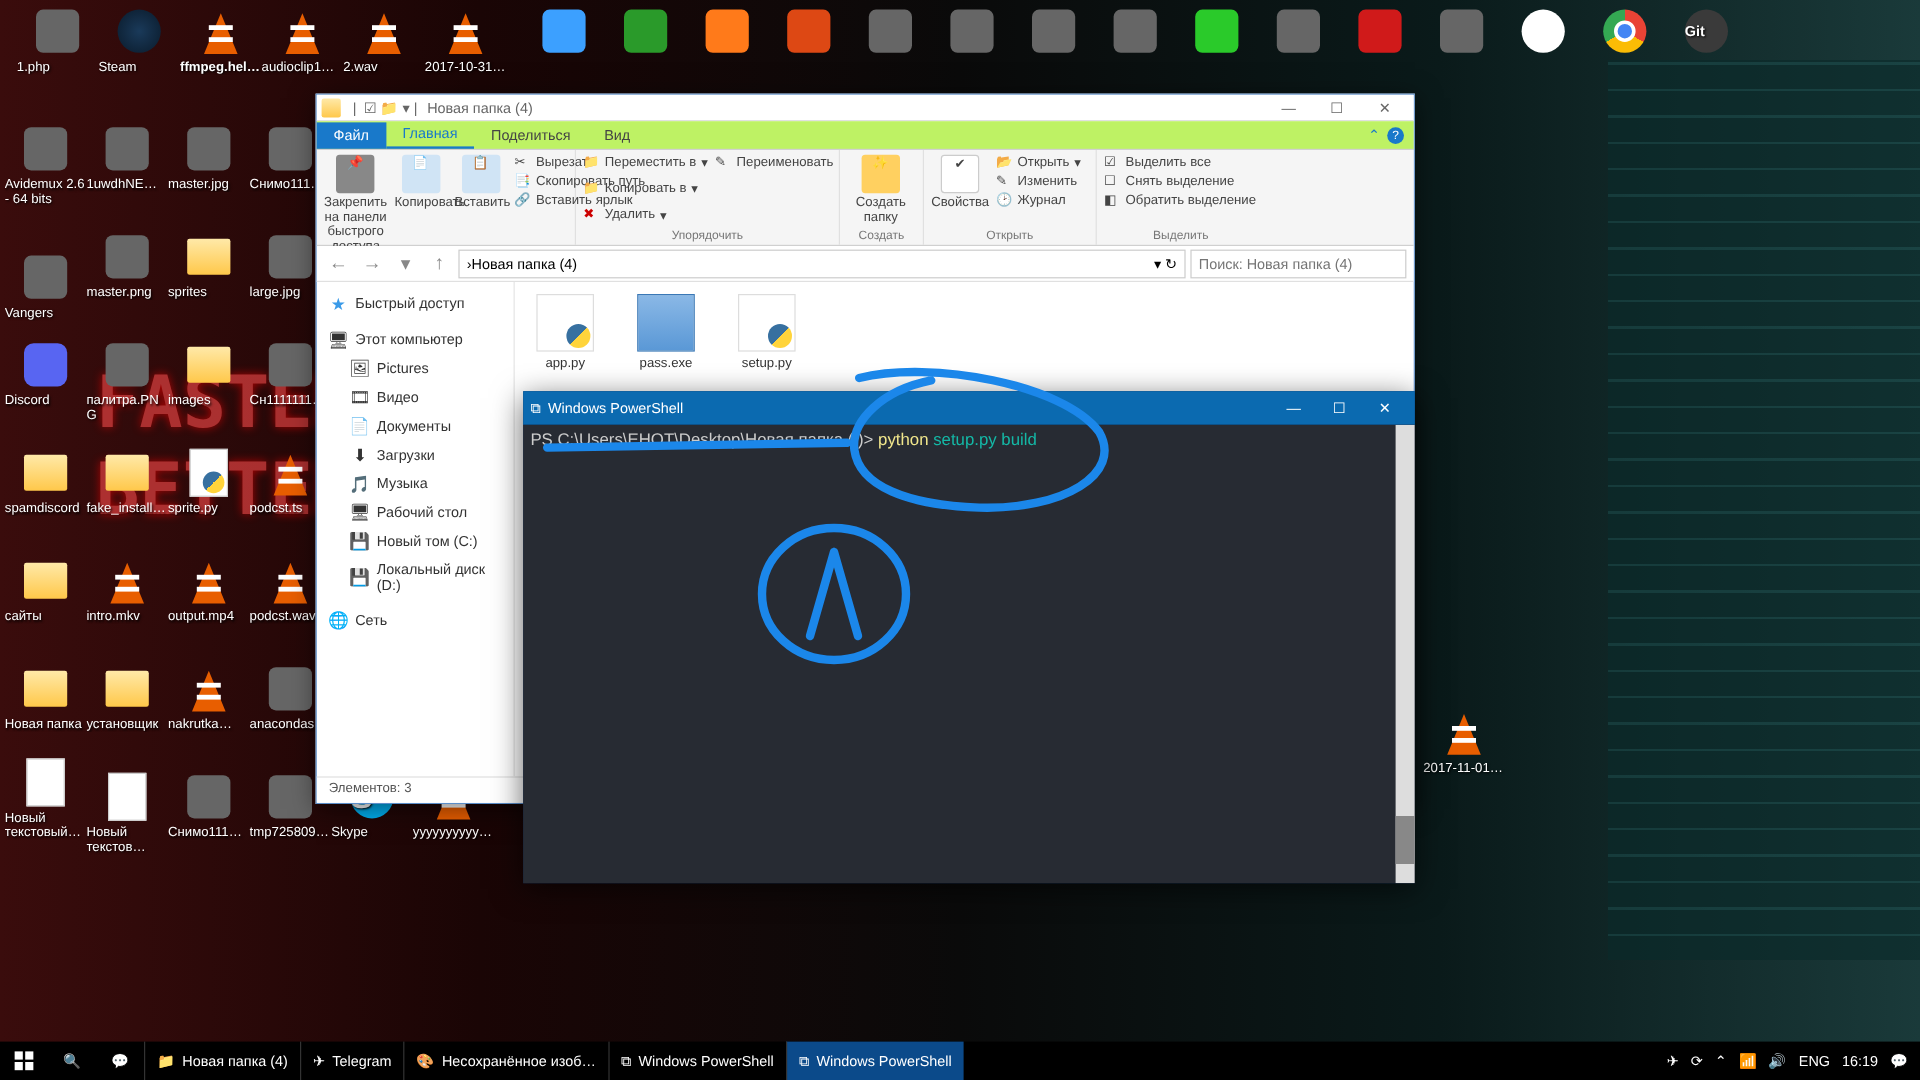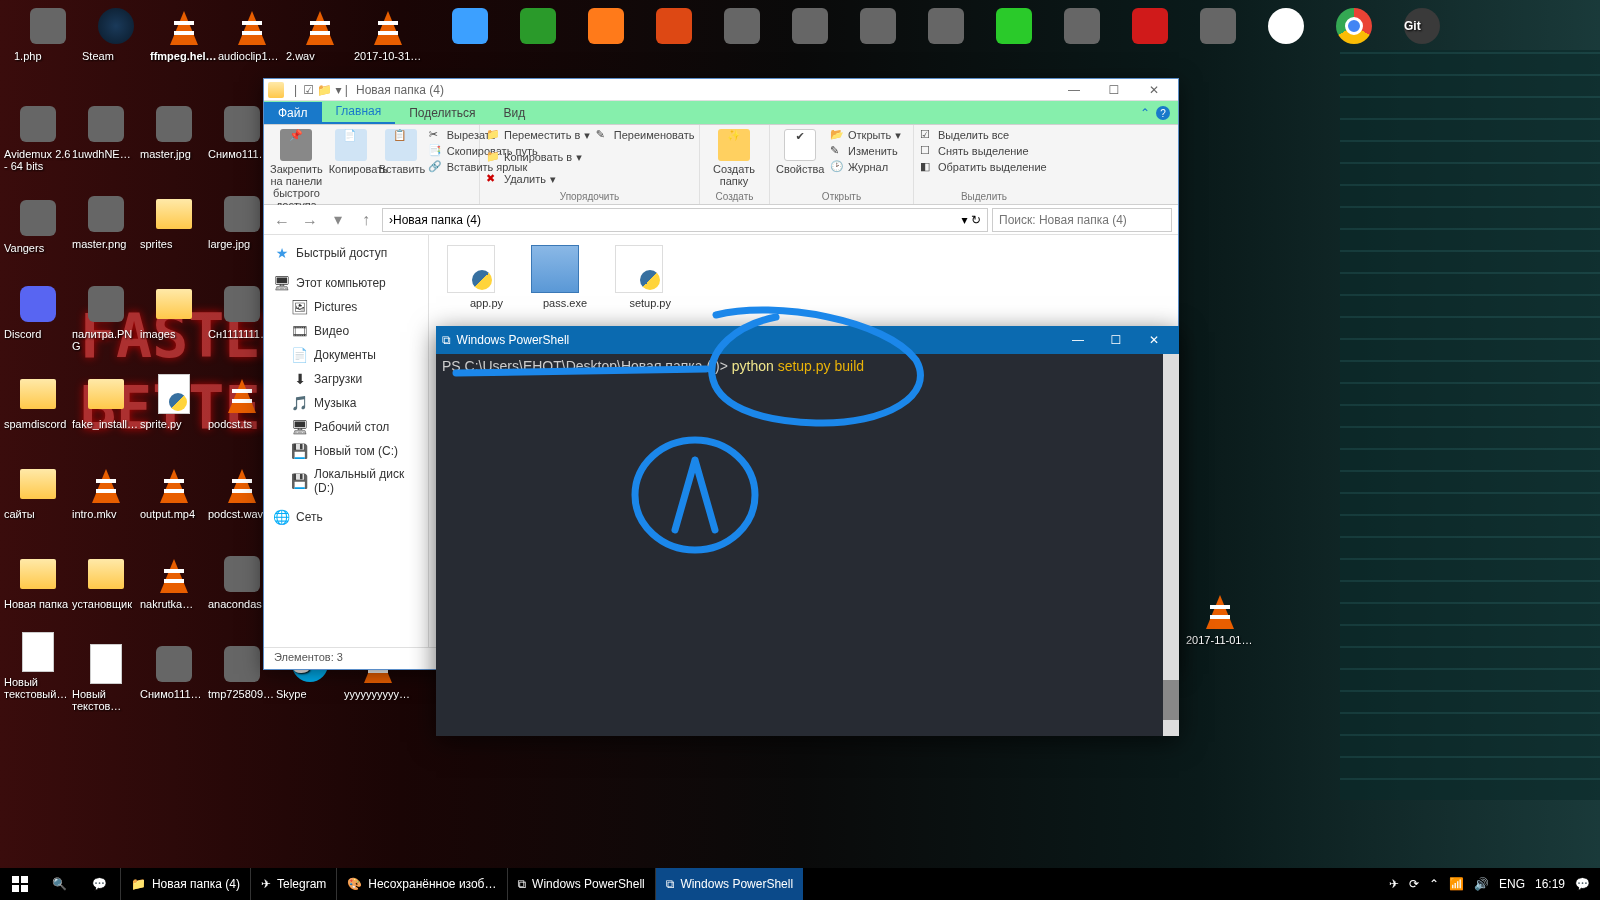--- a/index.html
+++ b/index.html
@@ -24,21 +24,21 @@
 .tb-item.active { background: #0b4a8a; }
 .tb-tray { margin-left: auto; display: flex; align-items: center; gap: 10px; padding: 0 10px; }
 
 
 .explorer { position: absolute; left: 263px; top: 78px; width: 916px; height: 592px; background: #fff; border: 1px solid #5a8dc8; box-shadow: 0 4px 20px rgba(0,0,0,0.5); display: flex; flex-direction: column; }
 .ex-title { height: 22px; background: #fff; display: flex; align-items: center; padding: 0 4px; font-size: 12px; color: #666; border-bottom: 1px solid #e0e0e0; }
 .ex-title .ti { width: 16px; height: 16px; margin-right: 4px; }
 .ex-title .wbtns { margin-left: auto; display: flex; }
 .ex-title .wbtn { width: 40px; height: 22px; display: flex; align-items: center; justify-content: center; font-size: 12px; }
 
-.ex-tabs { height: 24px; display: flex; align-items: flex-end; font-size: 12px; background: #86efac; border-bottom: 1px solid #d0d0d0; }
+.ex-tabs { height: 24px; display: flex; align-items: flex-end; font-size: 12px; background: #bef264; border-bottom: 1px solid #d0d0d0; }
 .ex-tab { padding: 4px 14px; color: #444; }
 .ex-tab.file { background: #1979ca; color: #fff; }
 .ex-tab.active { border-bottom: 2px solid #1979ca; color: #1979ca; }
 .ex-help { margin-left: auto; padding: 4px 8px; color: #1979ca; display:flex;gap:6px;}
 
 .ex-ribbon { height: 80px; background: #f5f5f5; border-bottom: 1px solid #d0d0d0; display: flex; font-size: 11px; color: #444; }
 .rgroup { border-right: 1px solid #e0e0e0; padding: 2px 6px; display: flex; flex-direction: column; }
 .rgroup .gtitle { text-align: center; font-size: 10px; color: #777; margin-top: auto; padding-top: 2px; }
 .rgroup .gbody { display: flex; gap: 6px; align-items: flex-start; flex: 1; }
 .rbtn-big { width: 56px; text-align: center; }
@@ -52,38 +52,38 @@
 .ex-addr .search { width: 180px; height: 24px; border: 1px solid #ccc; padding: 0 6px; font-size: 12px; color: #888; }
 
 .ex-body { flex: 1; display: flex; overflow: hidden; }
 .ex-side { width: 165px; border-right: 1px solid #e0e0e0; background: #fff; font-size: 12px; padding: 6px 0; overflow: hidden; }
 .ex-side .cat { padding: 4px 10px; display: flex; align-items: center; gap: 6px; color: #333; }
 .ex-side .cat.top { font-weight: normal; }
 .ex-side .cat .cic { width: 16px; height: 16px; display:inline-flex;align-items:center;justify-content:center;font-size:14px;}
 .ex-side .sub { padding-left: 28px; }
 
 .ex-files { flex: 1; background: #fff; padding: 10px; display: flex; gap: 20px; align-items: flex-start; }
-.file-item { width: 64px; text-align: right; font-size: 11px; color: #333; }
+.file-item { width: 64px; text-align: center; font-size: 11px; color: #333; }
 .file-item .fico { width: 48px; height: 48px; margin: 0 auto 4px; background: #fff; border: 1px solid #ddd; position: relative; }
 .file-item .fico.py::after { content: ""; position: absolute; bottom: 2px; right: 2px; width: 20px; height: 20px; background: linear-gradient(135deg,#3770a0 50%,#ffd43b 50%); border-radius: 50%; }
 .file-item .fico.exe { background: linear-gradient(180deg,#8ab8e6 0%, #5a98d6 100%); border-color:#3a78b6;}
 
 .ex-status { height: 22px; border-top: 1px solid #e0e0e0; font-size: 11px; color: #555; padding: 3px 10px; background:#fff;}
 
 
 .ps { position: absolute; left: 436px; top: 326px; width: 743px; height: 410px; background: #012456; box-shadow: 0 6px 24px rgba(0,0,0,0.6); }
 .ps-title { height: 28px; background: #0b6ab0; display: flex; align-items: center; padding: 0 6px; color: #fff; font-size: 12px; }
 .ps-title .wbtns { margin-left: auto; display: flex; }
 .ps-title .wbtn { width: 38px; height: 28px; display: flex; align-items: center; justify-content: center; }
 .ps-body { background: #272b33; color: #ccc; font-family: Consolas, monospace; font-size: 14px; padding: 4px 6px; height: calc(100% - 28px); position: relative; overflow:hidden;}
 .ps-body .scroll { position: absolute; right: 0; top: 0; bottom: 0; width: 16px; background: #ddd; }
 .ps-body .scroll .thumb { width: 100%; height: 40px; background: #888; position: absolute; bottom: 16px; }
 .ps-line .prompt { color: #ccc; }
 .ps-line .cmd { color: #f0e68c; }
-.ps-line .arg { color: #eab308; margin-top: 12px; }
+.ps-line .arg { color: #14b8a6; margin-top: 12px; }
 
 
 .scribble { position: absolute; pointer-events: none; }
 .scribble svg { width: 100%; height: 100%; }
 .scribble-stroke { stroke: #1b87ea; stroke-width: 7; fill: none; stroke-linecap: round; }
 
 
 .folder-ico { background: linear-gradient(180deg,#ffe9a8 0%, #ffc84a 100%); border-radius: 2px; }
 .vlc-ico { width: 0; height: 0; border-left: 14px solid transparent; border-right: 14px solid transparent; border-bottom: 34px solid #e85e00; margin: 4px auto 0; position: relative; }
 .vlc-ico::before, .vlc-ico::after { content:""; position:absolute; left:-10px; width:20px; height:4px; background:#fff;}
@@ -242,21 +242,21 @@
         <div style="width:36px;height:36px;background:#666;border-radius:6px;margin:2px auto"></div>
       </div>
       <div class="lbl">master.jpg</div>
     </div>
     <div class="d-icon" style="left: 208px; top: 104px;">
       <div class="ico">
         <div style="width:36px;height:36px;background:#666;border-radius:6px;margin:2px auto"></div>
       </div>
       <div class="lbl">Снимо111…</div>
     </div>
-    <div class="d-icon" style="left: 4px; top: 198px;">
+    <div class="d-icon" style="left: 4px; top: 211px;">
       <div class="ico">
         <div style="width:36px;height:36px;background:#666;border-radius:6px;margin:2px auto"></div>
       </div>
       <div class="lbl">Vangers</div>
     </div>
     <div class="d-icon" style="left: 72px; top: 194px;">
       <div class="ico">
         <div style="width:36px;height:36px;background:#666;border-radius:6px;margin:2px auto"></div>
       </div>
       <div class="lbl">master.png</div>

